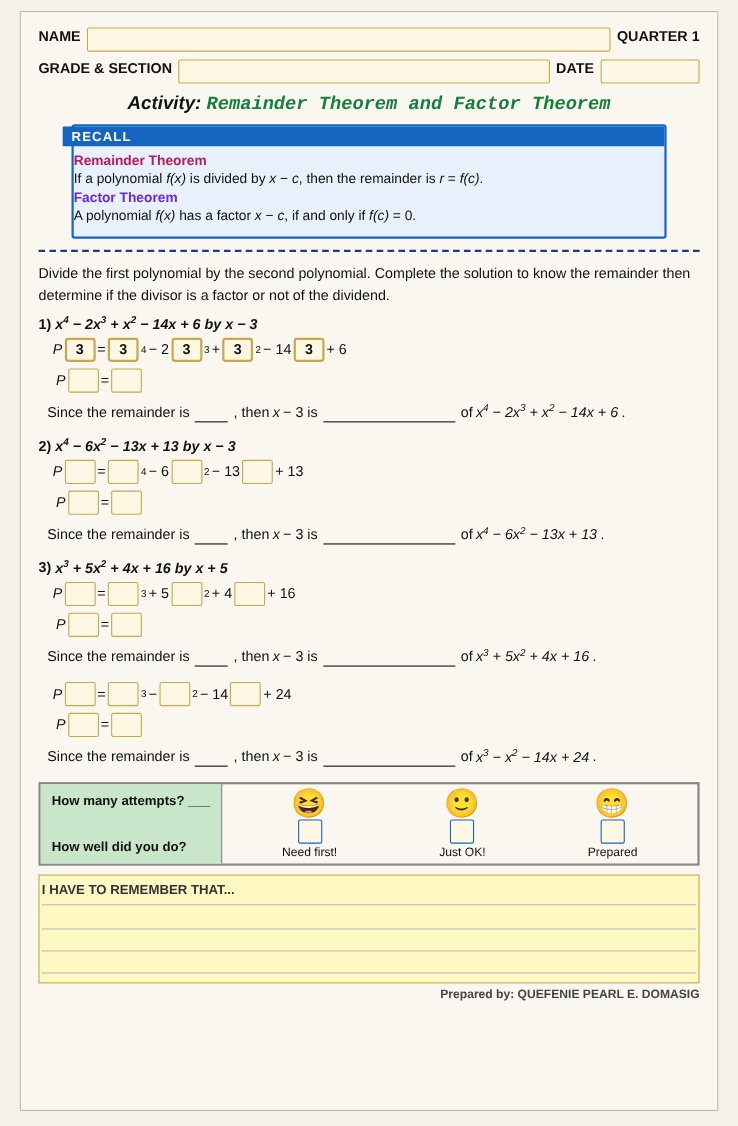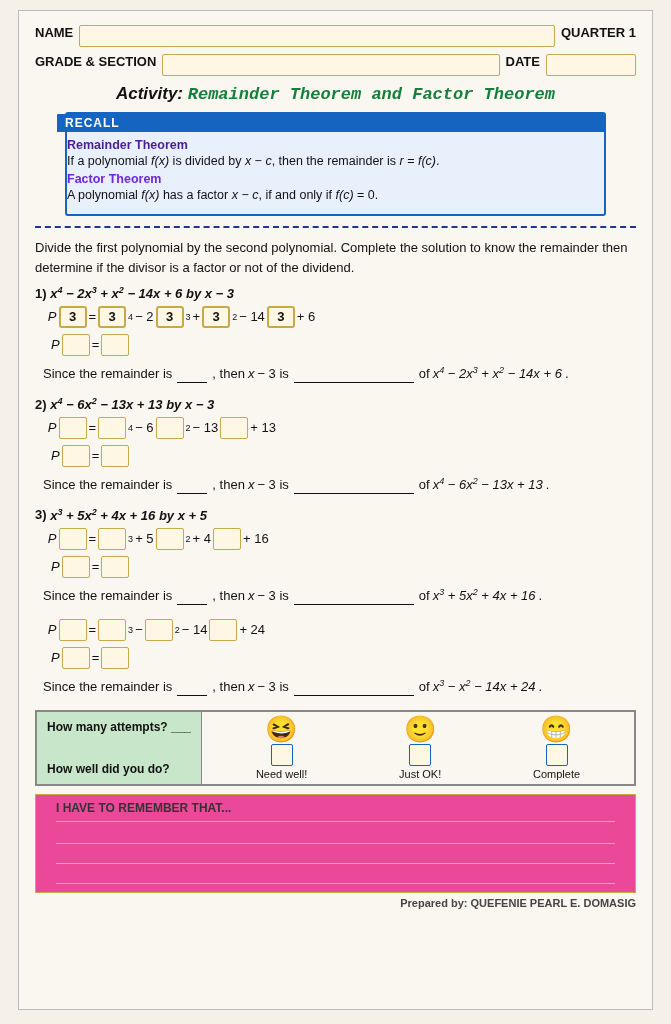--- a/index.html
+++ b/index.html
@@ -70,21 +70,21 @@
       background: #1565C0;
       color: white;
       font-weight: bold;
       font-size: 12px;
       padding: 2px 8px;
       margin: -6px -10px 6px -10px;
       border-radius: 1px 1px 0 0;
       letter-spacing: 1px;
     }
     .recall-theorem-title {
-      color: #4c1d95;
+      color: #be185d;
       font-weight: bold;
       font-size: 12.5px;
       margin-bottom: 2px;
     }
     .recall-text {
       font-size: 12.5px;
       margin-bottom: 4px;
     }
     .recall-factor-title {
       color: #6d28d9;
@@ -221,24 +221,24 @@
       line-height: 1;
     }
     .emoji-checkbox {
       width: 22px;
       height: 22px;
       border: 1.5px solid #1565C0;
       background: #fdf7e3;
       border-radius: 2px;
     }
     .remember-box {
-      background: #ec4899;
+      background: #fef9c3;
       border: 1.5px solid #c8a84b;
       margin-top: 8px;
-      padding: 6px 20px;
+      padding: 6px 2px;
       min-height: 60px;
     }
     .remember-title {
       font-size: 12px;
       font-weight: bold;
       color: #333;
       margin-bottom: 6px;
     }
     .remember-lines {
       border-top: 1px solid #bbb;
@@ -432,31 +432,31 @@
 
   <div class="bottom-section">
     <div class="attempts-box">
       <div>How many attempts? ___</div>
       <div>How well did you do?</div>
     </div>
     <div class="emoji-section">
       <div class="emoji-item">
         <span class="emoji-face">😆</span>
         <div class="emoji-checkbox"></div>
-        <span>Need well!</span>
+        <span>Need first!</span>
       </div>
       <div class="emoji-item">
         <span class="emoji-face">🙂</span>
         <div class="emoji-checkbox"></div>
         <span>Just OK!</span>
       </div>
       <div class="emoji-item">
         <span class="emoji-face">😁</span>
         <div class="emoji-checkbox"></div>
-        <span>Complete</span>
+        <span>Prepared</span>
       </div>
     </div>
   </div>
 
   <div class="remember-box">
     <div class="remember-title">I HAVE TO REMEMBER THAT...</div>
     <div class="remember-lines">
       <div class="remember-line"></div>
       <div class="remember-line"></div>
       <div class="remember-line"></div>

